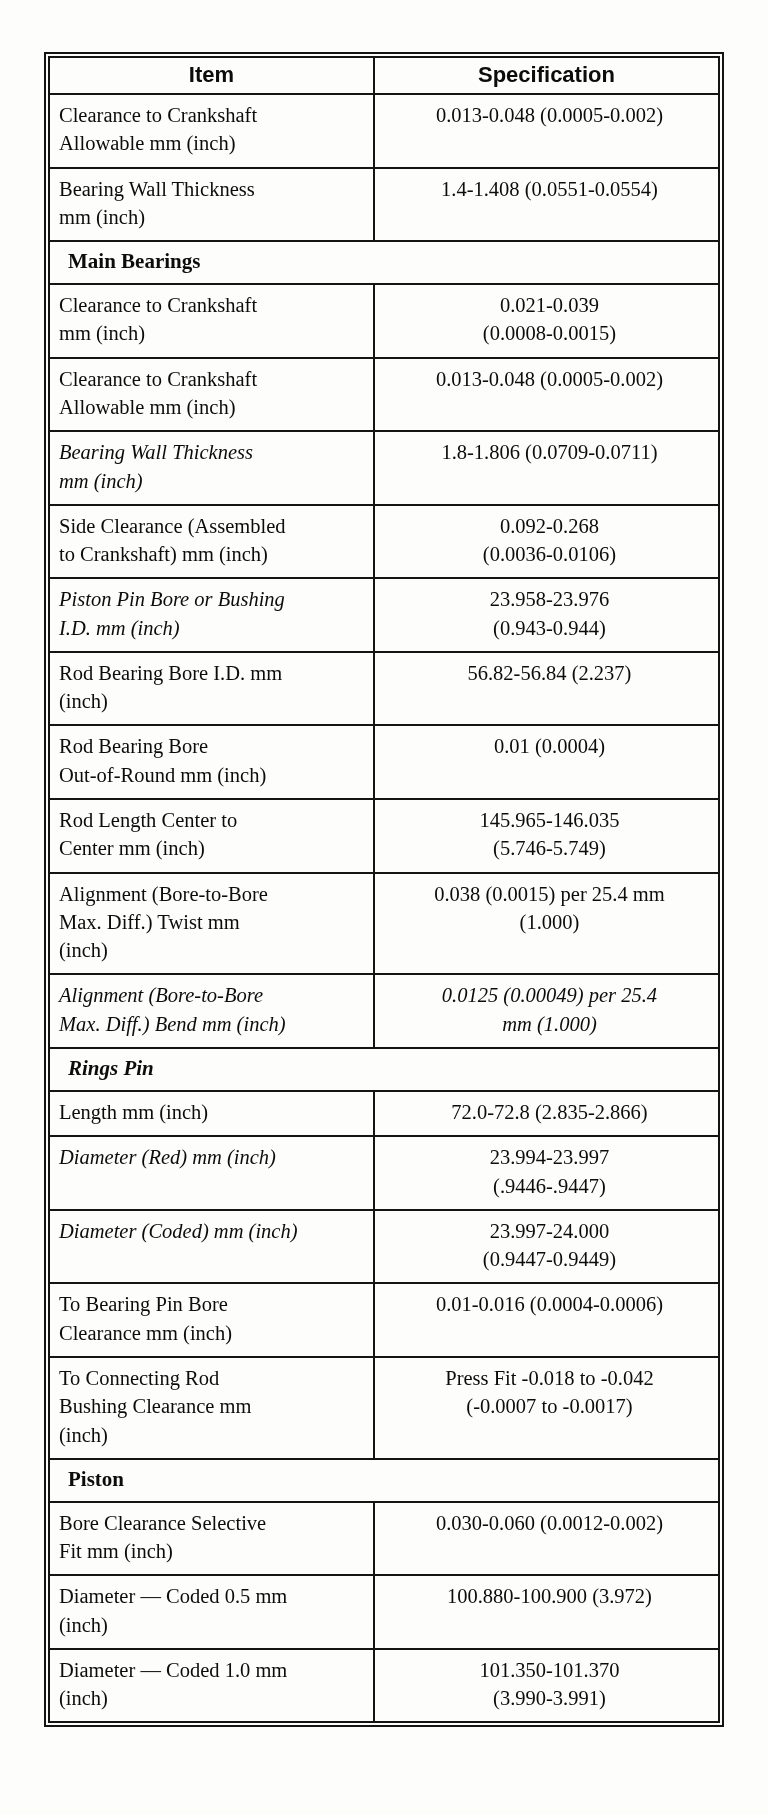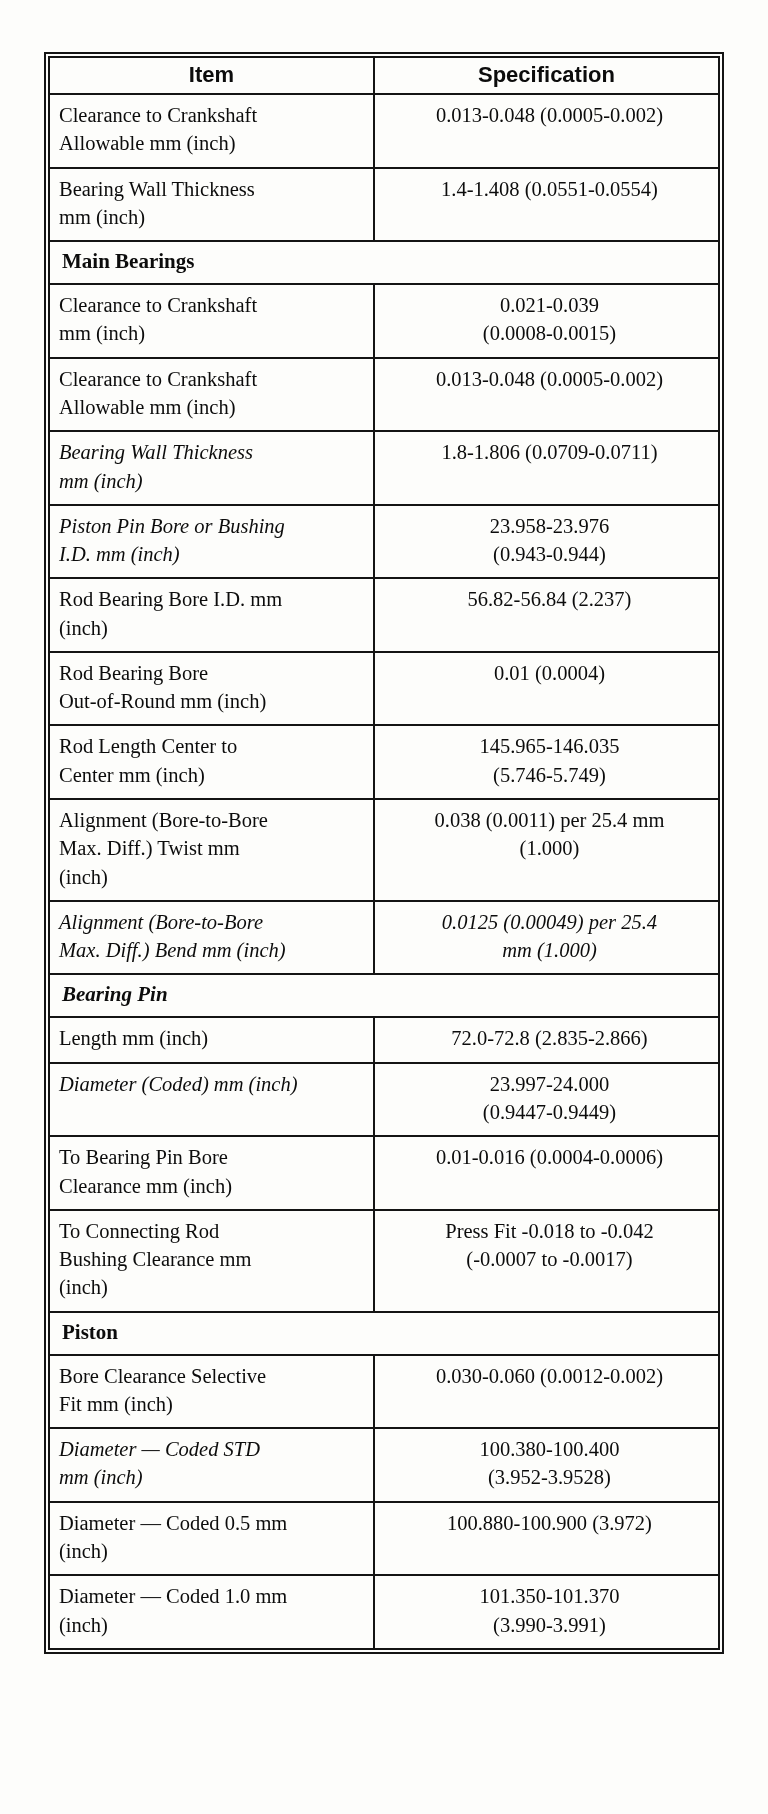--- a/index.html
+++ b/index.html
@@ -46,21 +46,21 @@
     line-height: 1.38;
     padding: 6px 9px 9px;
     vertical-align: top;
     white-space: pre-line;
   }
   td.item-cell { text-align: left; }
   td.spec-cell { text-align: center; padding-left: 15px; }
   td.section-cell {
     font-weight: bold;
     font-size: 21px;
-    padding: 5px 12px 7px;
+    padding: 5px 18px 7px;
     text-align: left;
   }
   .italic { font-style: italic; }
 </style>
 </head>
 <body>
 
 <div class="page">
   <div class="table-outer">
     <table class="spec-table">
@@ -94,20 +94,26 @@
             <td class="item-cell">Clearance to Crankshaft
 Allowable mm (inch)</td>
             <td class="spec-cell">0.013-0.048 (0.0005-0.002)</td>
           </tr>
           <tr>
             <td class="item-cell italic">Bearing Wall Thickness
 mm (inch)</td>
             <td class="spec-cell">1.8-1.806 (0.0709-0.0711)</td>
           </tr>
           <tr>
+            <td class="item-cell">Side Clearance (Assembled
+to Crankshaft) mm (inch)</td>
+            <td class="spec-cell">0.092-0.268
+(0.0036-0.0106)</td>
+          </tr>
+          <tr>
             <td class="item-cell italic">Piston Pin Bore or Bushing
 I.D. mm (inch)</td>
             <td class="spec-cell">23.958-23.976
 (0.943-0.944)</td>
           </tr>
           <tr>
             <td class="item-cell">Rod Bearing Bore I.D. mm
 (inch)</td>
             <td class="spec-cell">56.82-56.84 (2.237)</td>
           </tr>
@@ -119,35 +125,40 @@
           <tr>
             <td class="item-cell">Rod Length Center to
 Center mm (inch)</td>
             <td class="spec-cell">145.965-146.035
 (5.746-5.749)</td>
           </tr>
           <tr>
             <td class="item-cell">Alignment (Bore-to-Bore
 Max. Diff.) Twist mm
 (inch)</td>
-            <td class="spec-cell">0.038 (0.0011) per 25.4 mm
+            <td class="spec-cell">0.038 (0.0015) per 25.4 mm
 (1.000)</td>
           </tr>
           <tr>
             <td class="item-cell italic">Alignment (Bore-to-Bore
 Max. Diff.) Bend mm (inch)</td>
             <td class="spec-cell italic">0.0125 (0.00049) per 25.4
 mm (1.000)</td>
           </tr>
           <tr>
-            <td colspan="2" class="section-cell italic">Bearing Pin</td>
+            <td colspan="2" class="section-cell italic">Rings Pin</td>
           </tr>
           <tr>
             <td class="item-cell">Length mm (inch)</td>
             <td class="spec-cell">72.0-72.8 (2.835-2.866)</td>
+          </tr>
+          <tr>
+            <td class="item-cell italic">Diameter (Red) mm (inch)</td>
+            <td class="spec-cell">23.994-23.997
+(.9446-.9447)</td>
           </tr>
           <tr>
             <td class="item-cell italic">Diameter (Coded) mm (inch)</td>
             <td class="spec-cell">23.997-24.000
 (0.9447-0.9449)</td>
           </tr>
           <tr>
             <td class="item-cell">To Bearing Pin Bore
 Clearance mm (inch)</td>
             <td class="spec-cell">0.01-0.016 (0.0004-0.0006)</td>
@@ -161,26 +172,20 @@
           </tr>
           <tr>
             <td colspan="2" class="section-cell">Piston</td>
           </tr>
           <tr>
             <td class="item-cell">Bore Clearance Selective
 Fit mm (inch)</td>
             <td class="spec-cell">0.030-0.060 (0.0012-0.002)</td>
           </tr>
           <tr>
-            <td class="item-cell italic">Diameter — Coded STD
-mm (inch)</td>
-            <td class="spec-cell">100.380-100.400
-(3.952-3.9528)</td>
-          </tr>
-          <tr>
             <td class="item-cell">Diameter — Coded 0.5 mm
 (inch)</td>
             <td class="spec-cell">100.880-100.900 (3.972)</td>
           </tr>
           <tr>
             <td class="item-cell">Diameter — Coded 1.0 mm
 (inch)</td>
             <td class="spec-cell">101.350-101.370
 (3.990-3.991)</td>
           </tr>

